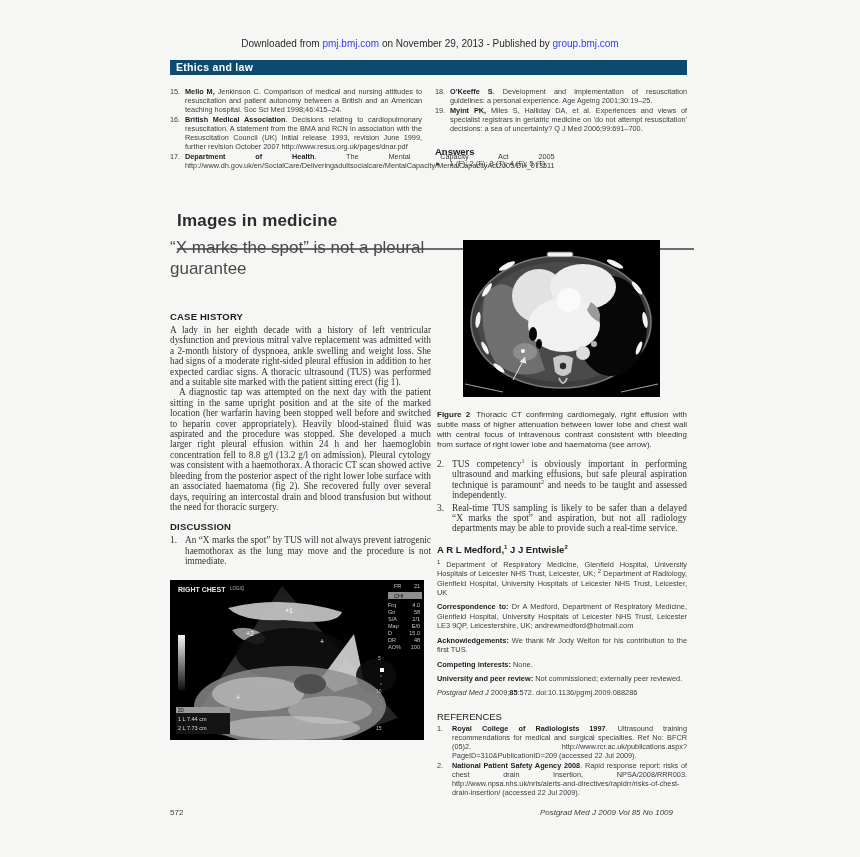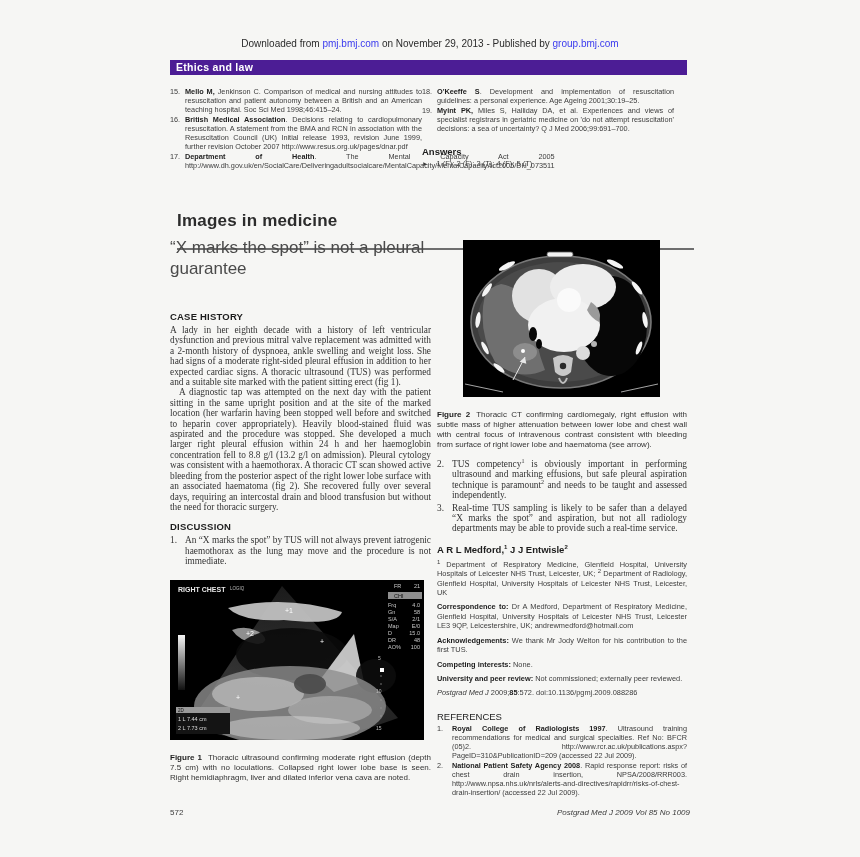--- a/index.html
+++ b/index.html
@@ -4,25 +4,25 @@
 <style>
   * { margin:0; padding:0; box-sizing:border-box; }
   body { background:#f6f6f4; font-family:"Liberation Sans", sans-serif; }
   .page { position:relative; width:860px; height:857px; background:#f6f6f4; overflow:hidden; color:#333; }
 
   
   .topline { position:absolute; top:38px; left:0; width:860px; text-align:center; font-size:10px; color:#2b2b2b; }
   .topline a { color:#3a3aee; text-decoration:none; }
 
   
-  .banner { position:absolute; top:60px; left:170px; width:517px; height:15px; background:#4c1d95; color:#ffffff;
+  .banner { position:absolute; top:60px; left:170px; width:517px; height:15px; background:#0c4a6e; color:#ffffff;
             font-weight:bold; font-size:10.5px; line-height:15px; padding-left:6px; letter-spacing:.3px; }
 
   
-  .refs-top { position:absolute; top:87px; left:170px; width:517px; display:flex; }
+  .refs-top { position:absolute; top:87px; left:170px; width:517px; display:flex; gap:13px; }
   .refs-col { width:252px; }
   .ref-item { display:flex; font-size:7.3px; line-height:9px; color:#3c3c3c; margin-bottom:1px; }
   .ref-num { width:15px; flex:0 0 15px; }
   .ref-text { flex:1; text-align:justify; }
   .ref-text b { color:#1d1d1d; }
   .answers { margin-top:13px; }
   .answers-h { font-size:9.5px; font-weight:bold; color:#1d1d1d; margin-bottom:2px; }
   .answers-line { font-size:7.5px; color:#3c3c3c; }
   .answers-line .arr { font-size:6.5px; margin-right:8px; }
 
@@ -52,21 +52,21 @@
   .disc-list2 { margin-top:9px; }
 
   .authors { margin-top:10px; font-size:9.5px; font-weight:bold; color:#1d1d1d; }
   .meta { font-size:7.4px; line-height:9.4px; color:#3c3c3c; margin-top:5px; text-align:justify; }
   .meta b { color:#1d1d1d; }
   .meta i { font-style:italic; }
   .refs2-h { margin-top:13px; font-size:9.5px; font-weight:normal; color:#1d1d1d; margin-bottom:2px; }
 
   
   .foot-l { position:absolute; left:170px; top:808px; font-size:8px; color:#3c3c3c; }
-  .foot-r { position:absolute; right:170px; top:808px; font-size:8px; color:#3c3c3c; font-style:italic; }
+  .foot-r { position:absolute; right:187px; top:808px; font-size:8px; color:#3c3c3c; font-style:italic; }
 
   svg text { font-family:"Liberation Sans", sans-serif; }
 </style>
 </head>
 <body>
 
 <div class="page">
 
   <div class="topline">
     <span>Downloaded from </span><a href="#">pmj.bmj.com</a><span> on November 29, 2013 - Published by </span><a href="#">group.bmj.com</a>
@@ -198,23 +198,20 @@
 
         <g>
           <rect x="6" y="127" width="54" height="27" fill="#141414"></rect>
           <rect x="6" y="127" width="54" height="6" fill="#9a9a9a"></rect>
           <text x="8" y="132" font-size="4.5" fill="#111">2D</text>
           <text x="8" y="141" font-size="5.5" fill="#dddddd">1 L 7.44 cm</text>
           <text x="8" y="150" font-size="5.5" fill="#dddddd">2 L 7.73 cm</text>
         </g>
       </svg>
     </div>
-    <div class="figcap">
-      <b>Figure 1</b><span>Thoracic ultrasound confirming moderate right effusion (depth 7.5 cm) with no loculations. Collapsed right lower lobe base is seen. Right hemidiaphragm, liver and dilated inferior vena cava are noted.</span>
-    </div>
   </div>
 
   <div class="colR">
 
     <div class="fig2-wrap">
       <svg width="197" height="157" viewBox="0 0 197 157">
         <rect x="0" y="0" width="197" height="157" fill="#000"></rect>
 
         <path d="M2,144 L40,152" stroke="#cfcfcf" stroke-width="0.8" fill="none"></path>
         <path d="M158,152 L195,144" stroke="#cfcfcf" stroke-width="0.8" fill="none"></path>

